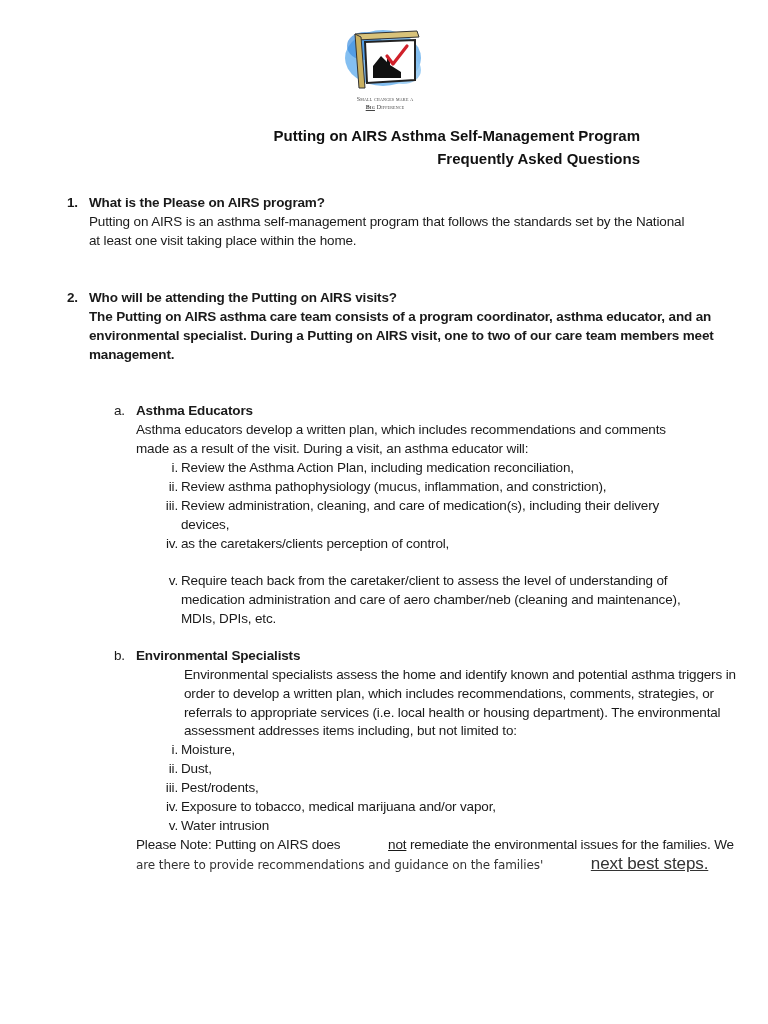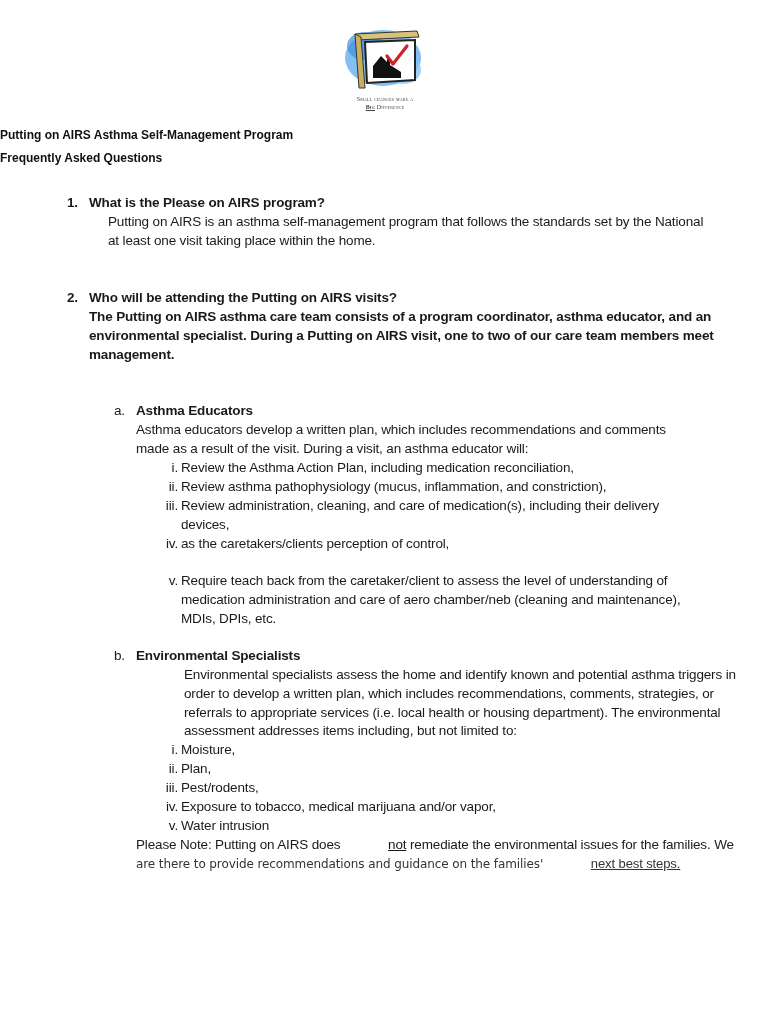--- a/index.html
+++ b/index.html
@@ -8,22 +8,22 @@
     font-family: "Liberation Sans", sans-serif; color: #1a1a1a;
   }
   .logo { position: absolute; left: 343px; top: 26px; width: 82px; height: 64px; }
   .tagline {
     position: absolute; left: 330px; top: 95px; width: 110px; text-align: center;
     font-family: "Liberation Serif", serif; font-size: 6px; line-height: 8px;
     color: #444; letter-spacing: 0.2px; font-variant: small-caps;
   }
   .tagline .big { text-decoration: underline; font-weight: bold; }
   .title {
-    position: absolute; left: 0; top: 124px; width: 640px; text-align: left;
-    font-weight: bold; font-size: 12px; line-height: 23px; color: #111;
+    position: absolute; left: 0; top: 124px; width: 640px; text-align: right;
+    font-weight: bold; font-size: 15px; line-height: 23px; color: #111;
   }
   .content {
     position: absolute; left: 0; top: 0; width: 768px;
     font-size: 13.5px; line-height: 18.8px; letter-spacing: -0.15px;
   }
   .q { position: absolute; left: 67px; width: 660px; }
   .q .num { position: absolute; left: 0; top: 0; font-weight: bold; }
   .q .head { position: absolute; left: 22px; top: 0; font-weight: bold; white-space: nowrap; }
   .q .body { position: absolute; left: 22px; width: 640px; }
   .sub { position: absolute; left: 114px; width: 612px; }
@@ -62,21 +62,21 @@
 <div class="title">
   <div>Putting on AIRS Asthma Self-Management Program</div>
   <div>Frequently Asked Questions</div>
 </div>
 
 <div class="content">
 
   <div class="q" style="top:194px;">
     <span class="num">1.</span>
     <span class="head">What is the Please on AIRS program?</span>
-    <div class="body" style="top:19px;margin-left:19px;">
+    <div class="body" style="top:19px;">
       <span class="line">Putting on AIRS is an asthma self-management program that follows the standards set by the National</span>
       <span class="line">at least one visit taking place within the home.</span>
     </div>
   </div>
 
   <div class="q" style="top:289px;">
     <span class="num">2.</span>
     <span class="head">Who will be attending the Putting on AIRS visits?</span>
     <div class="body" style="top:19px;font-weight:bold;">
       <span class="line">The Putting on AIRS asthma care team consists of a program coordinator, asthma educator, and an</span>
@@ -144,21 +144,21 @@
   <div class="roman-list" style="top:741px;">
     <div class="ri" style="top:0px;">
       <span class="rn">i.</span>
       <div class="rt">
           <span class="line">Moisture,</span>
         </div>
     </div>
     <div class="ri" style="top:19px;">
       <span class="rn">ii.</span>
       <div class="rt">
-          <span class="line">Plan,</span>
+          <span class="line">Dust,</span>
         </div>
     </div>
     <div class="ri" style="top:38px;">
       <span class="rn">iii.</span>
       <div class="rt">
           <span class="line">Pest/rodents,</span>
         </div>
     </div>
     <div class="ri" style="top:57px;">
       <span class="rn">iv.</span>
@@ -169,16 +169,16 @@
     <div class="ri" style="top:76px;">
       <span class="rn">v.</span>
       <div class="rt">
           <span class="line">Water intrusion</span>
         </div>
     </div>
   </div>
 
   <div class="sub" style="top:836px; left:136px; width:590px;">
     <span class="note-line"><span class="bold">Please Note:</span><span> Putting on AIRS does </span><span class="u">not</span><span> remediate the environmental issues for the families. We</span></span>
-    <span class="note-line" style="font-family: 'DejaVu Sans', sans-serif; font-size:12px; letter-spacing:-0.1px; color:#333;"><span>are there to provide recommendations and guidance on the families' </span><span class="u" style="font-family:'Liberation Sans', sans-serif; font-size:13px;">next best steps.</span></span>
+    <span class="note-line" style="font-family: 'DejaVu Sans', sans-serif; font-size:12px; letter-spacing:-0.1px; color:#333;"><span>are there to provide recommendations and guidance on the families' </span><span class="u" style="font-family:'Liberation Sans', sans-serif; font-size:17px;">next best steps.</span></span>
   </div>
 
 </div>
 
 </body></html>

